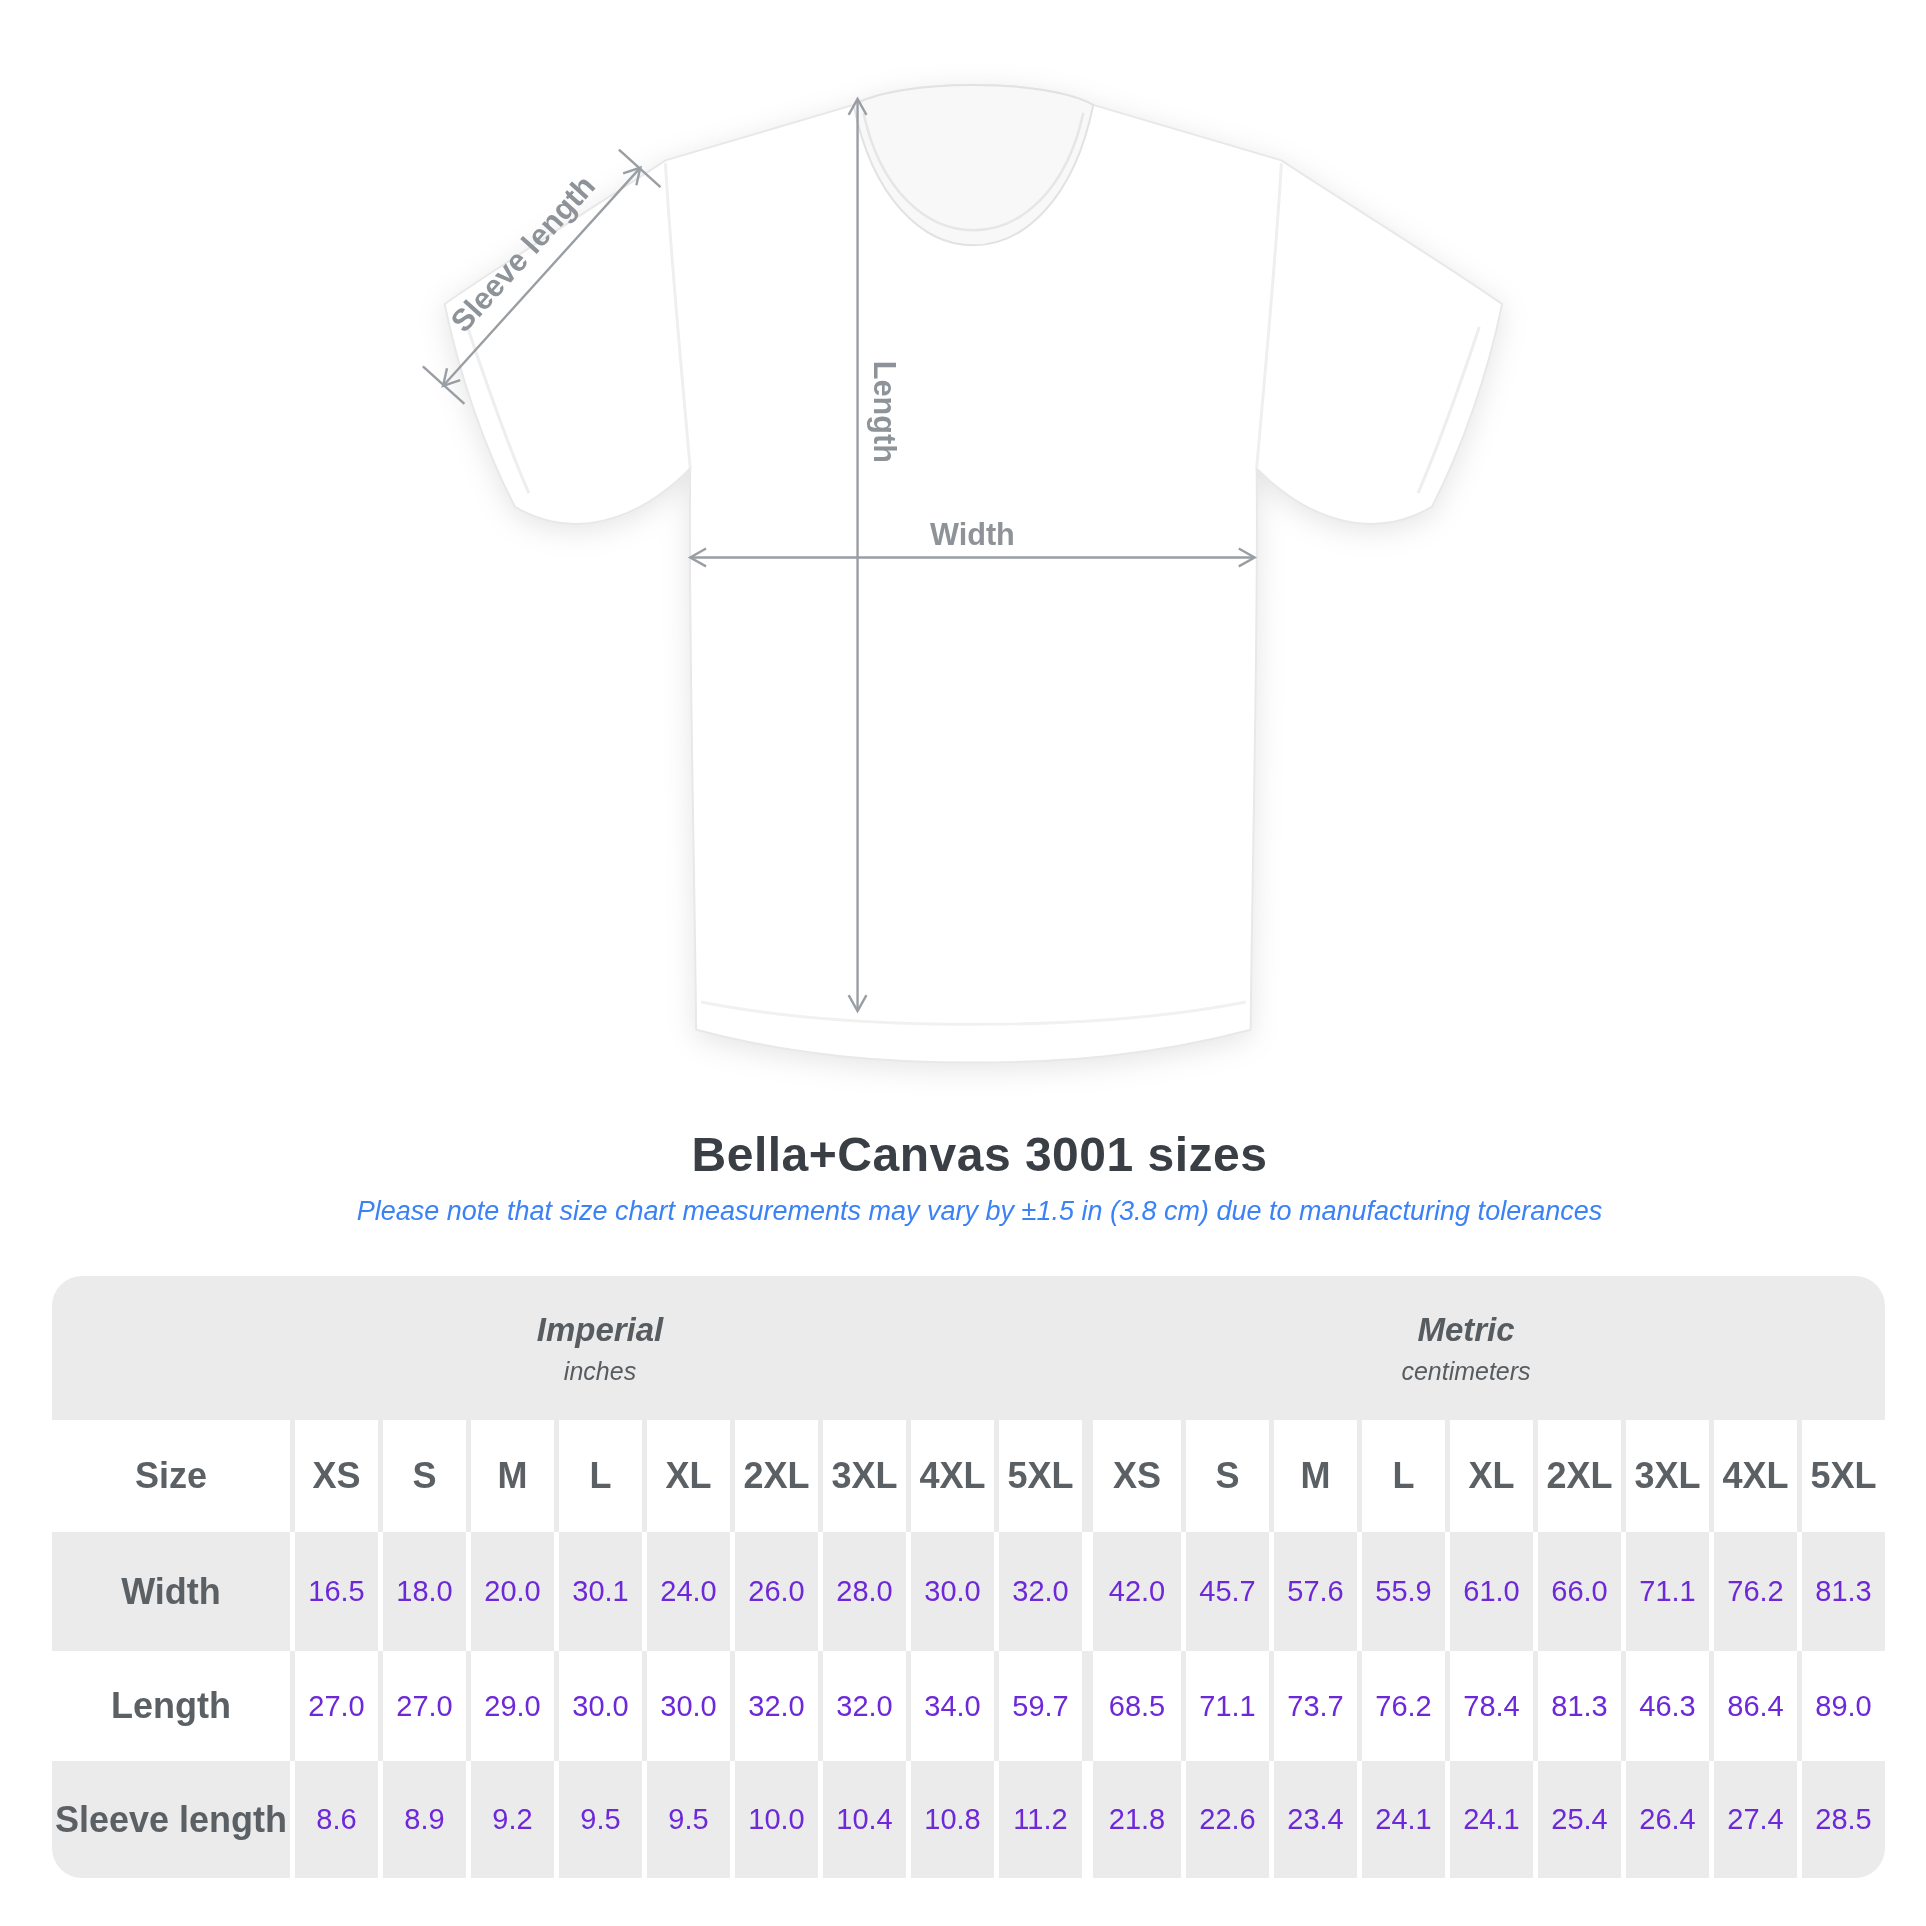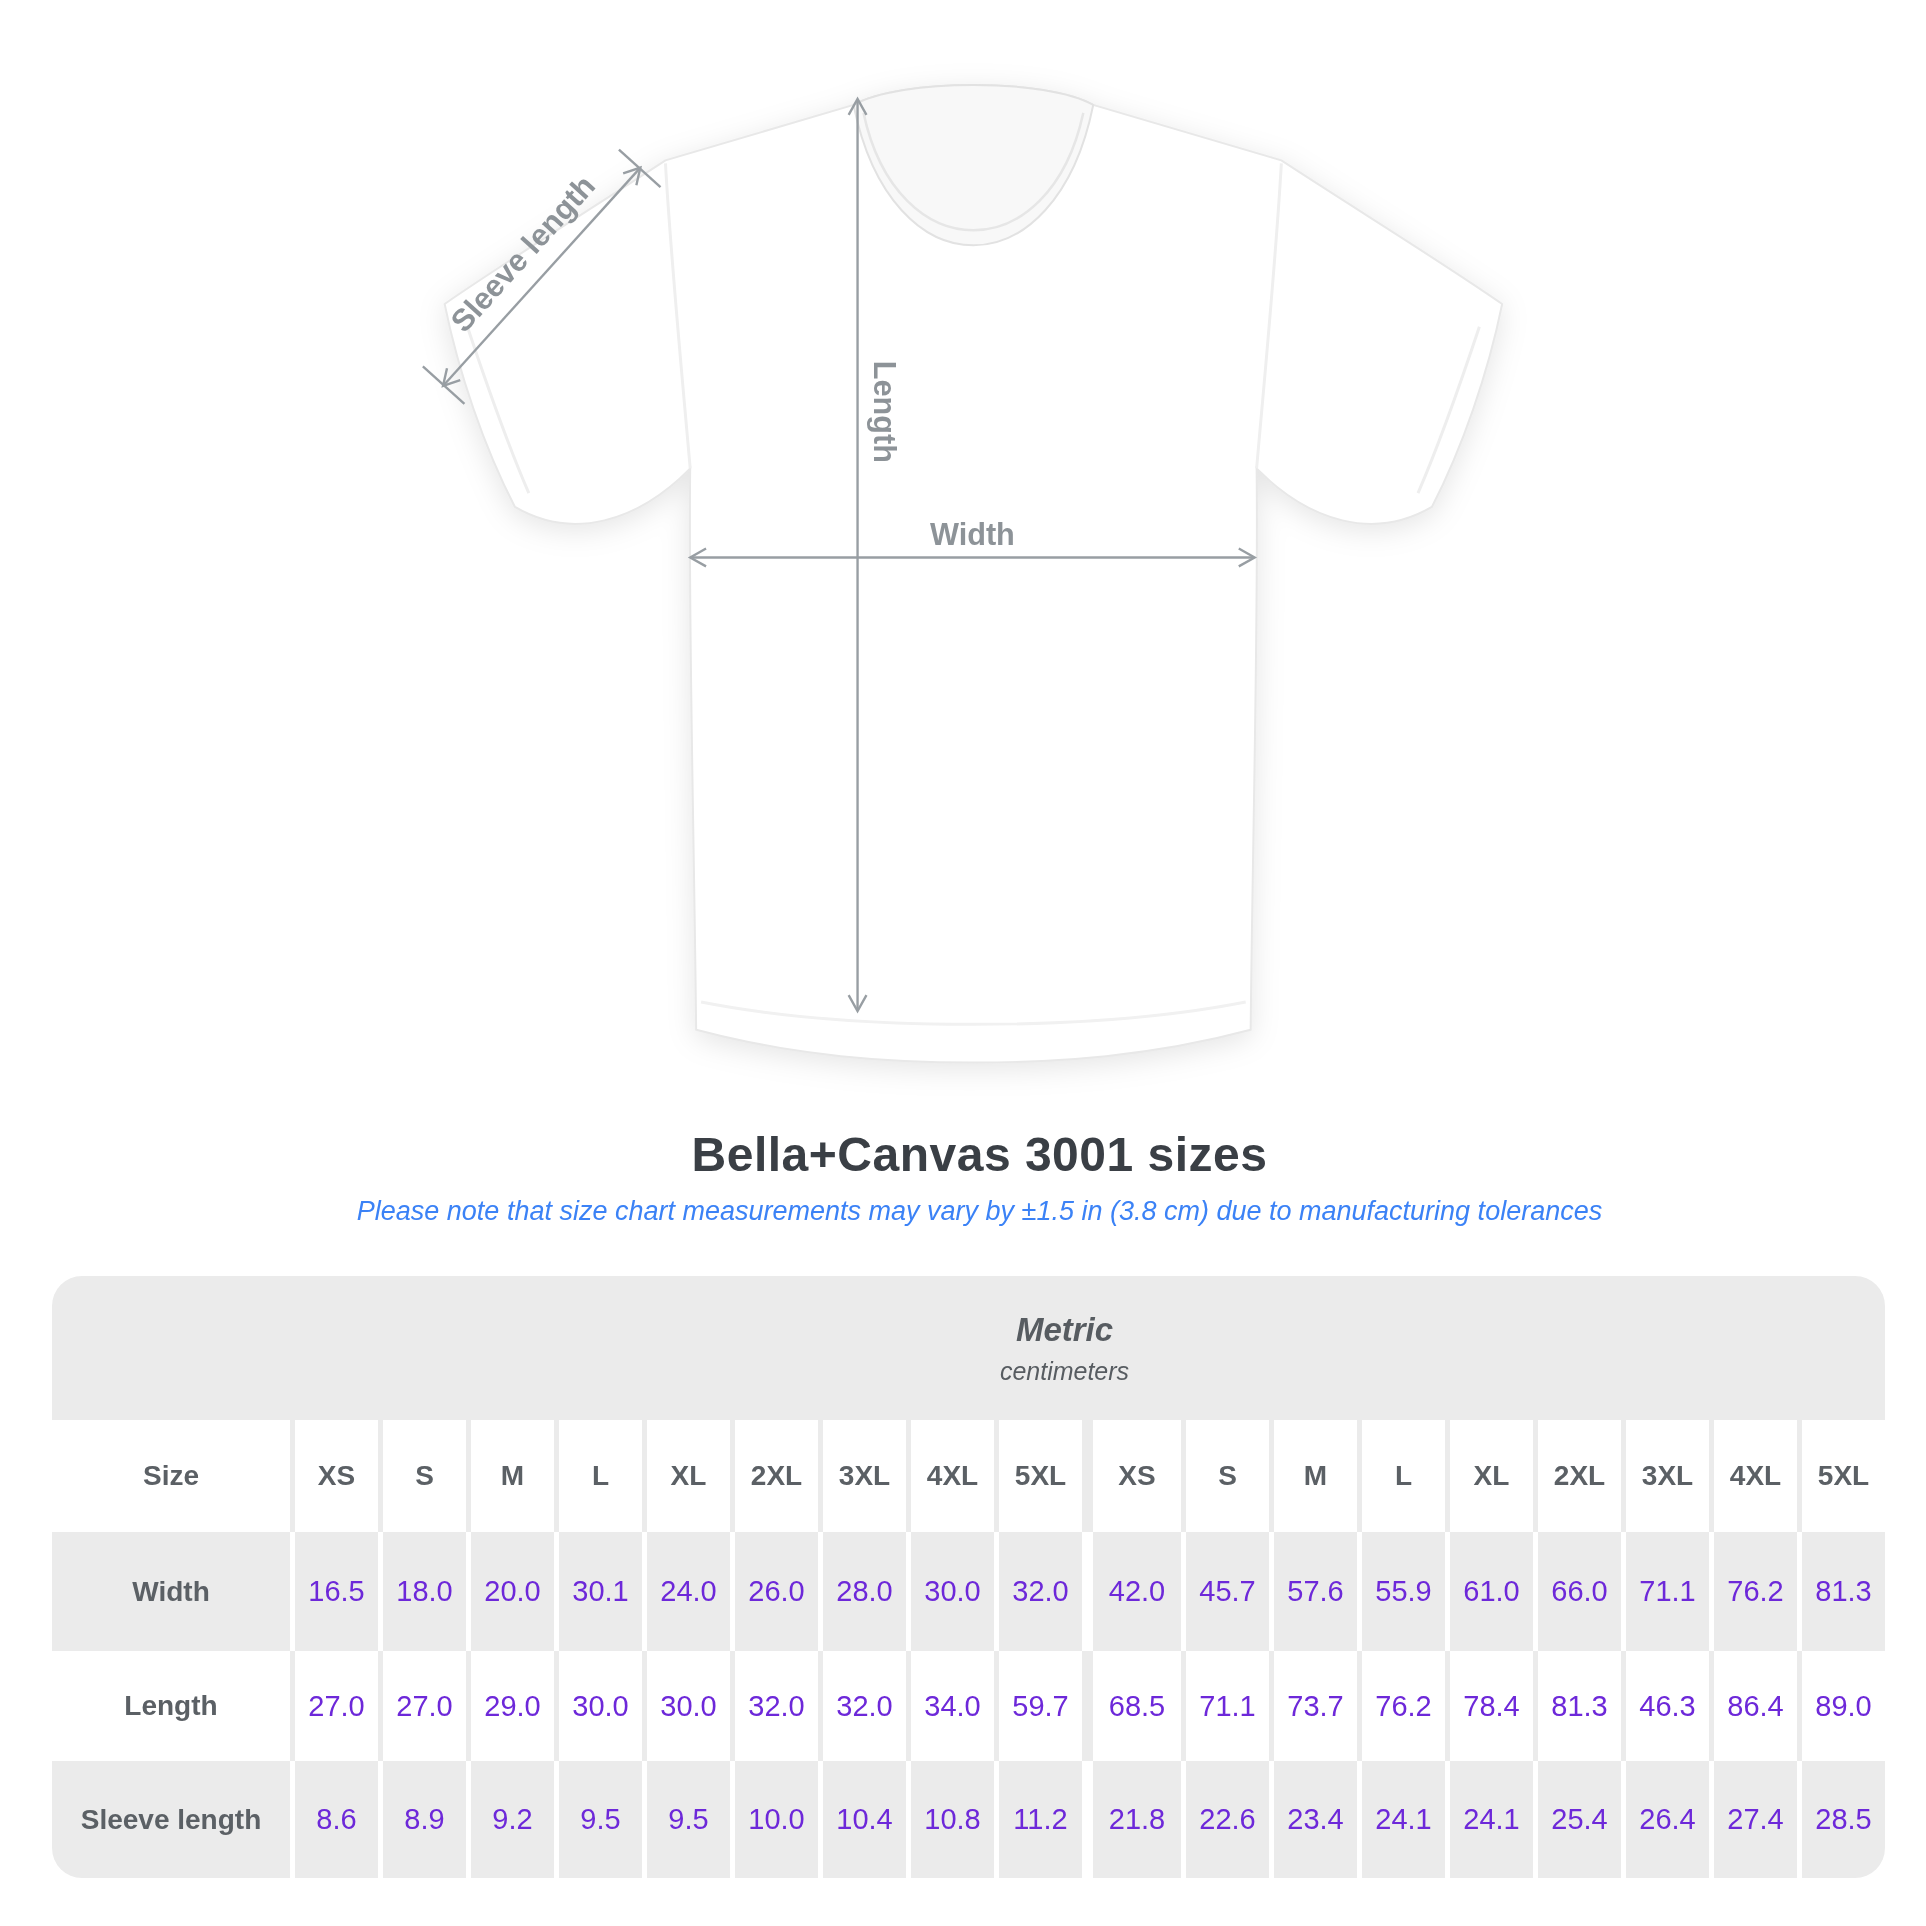--- a/index.html
+++ b/index.html
@@ -30,21 +30,21 @@
   .grid-row:nth-child(2){height:112px;}
   .grid-row:nth-child(3){height:119px;}
   .grid-row:nth-child(4){height:110px;}
   .grid-row:nth-child(5){height:117px;}
   .row-white{background:#ffffff;--sep:#ebebeb;}
   .row-gray{background:#ebebeb;--sep:#ffffff;}
   .cell{display:flex;align-items:center;justify-content:center;border-left:5px solid var(--sep);}
   .label-cell{border-left:none;}
   .after-gap{border-left:none;}
   .gap{background:var(--sep);}
-  .hdr{font-size:28px;font-weight:bold;color:#5b6065;}
+  .hdr{font-size:36px;font-weight:bold;color:#5b6065;}
   .val{font-size:29px;color:#6d28d9;}
 </style>
 </head>
 <body>
 
 <div class="stage">
 
   <div class="shirt-wrap">
     <svg width="1927" height="1109" viewBox="0 0 1946 1120">
       <defs>
@@ -95,20 +95,26 @@
   </div>
 
   <div class="heading">
     <h1>Bella+Canvas 3001 sizes</h1>
     <p>Please note that size chart measurements may vary by ±1.5 in (3.8 cm) due to manufacturing tolerances</p>
   </div>
 
   <div class="size-table" id="size-table">
     <div class="group-row">
       <div></div>
+      <div class="grp grp-imperial">
+        <div class="grp-inner">
+          <span class="grp-title">Imperial</span>
+          <span class="grp-unit">inches</span>
+        </div>
+      </div>
       <div></div>
       <div class="grp grp-metric">
         <div class="grp-inner">
           <span class="grp-title">Metric</span>
           <span class="grp-unit">centimeters</span>
         </div>
       </div>
     </div>
 
   <div class="grid-row row-white">

